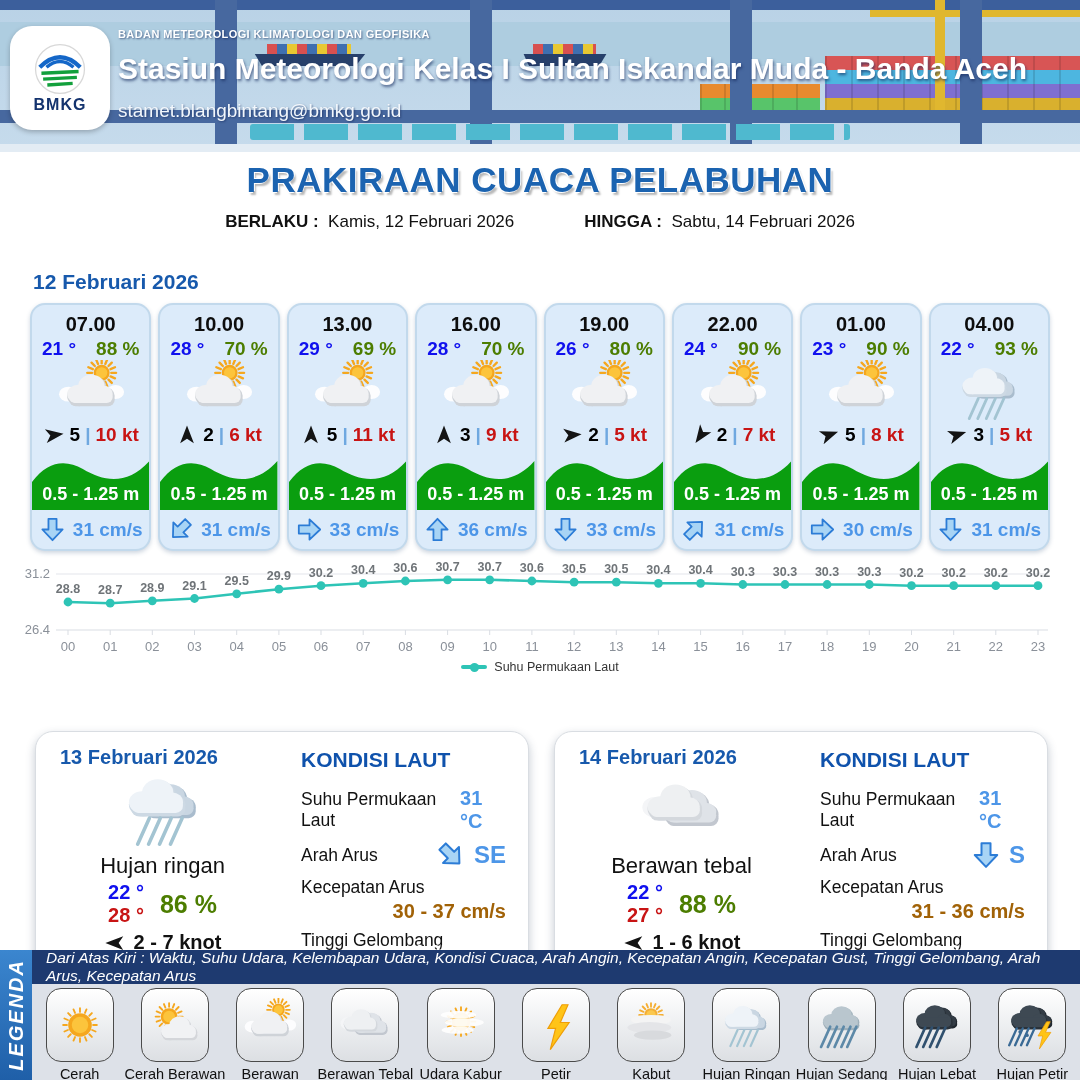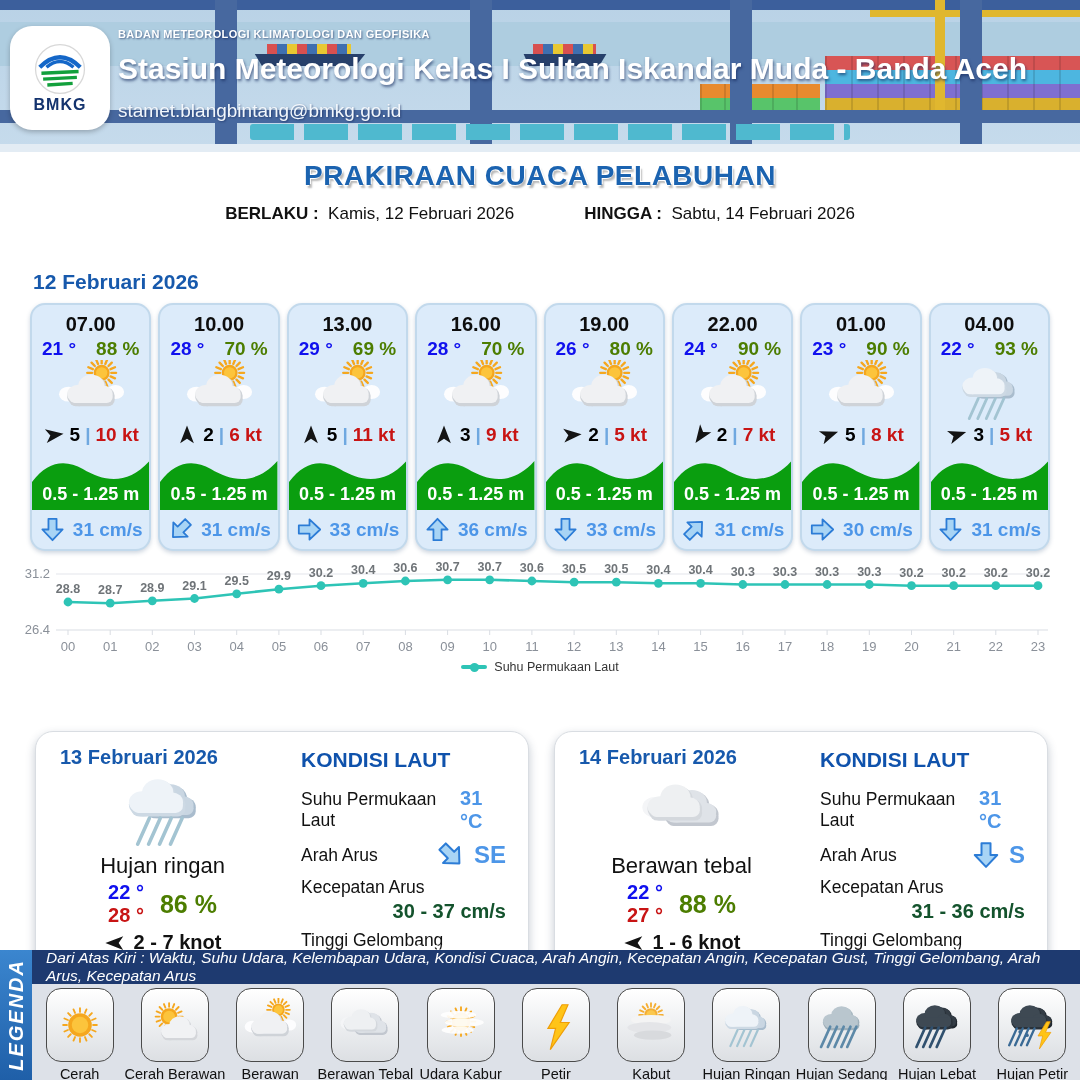--- a/index.html
+++ b/index.html
@@ -26,21 +26,21 @@
   .hdr-floor{position:absolute;left:0;bottom:0;width:100%;height:8px;background:#e3ecf4;}
   .logo-card{position:absolute;left:10px;top:26px;width:100px;height:104px;background:#fff;border-radius:22px;
     display:flex;flex-direction:column;align-items:center;justify-content:center;box-shadow:0 2px 5px rgba(0,0,0,.25);}
   .logo-mark{width:54px;height:54px;}
   .logo-text{font-weight:bold;font-size:16px;color:#14336e;letter-spacing:1px;margin-top:0;}
   .hdr-agency{position:absolute;left:118px;top:28px;color:#fff;font-weight:bold;font-size:11px;letter-spacing:.4px;text-shadow:1px 1px 2px rgba(20,40,90,.65);}
   .hdr-station{position:absolute;left:118px;top:52px;color:#fff;font-weight:bold;font-size:30px;text-shadow:1px 2px 3px rgba(20,40,90,.65);}
   .hdr-email{position:absolute;left:118px;top:100px;color:#f2f7fc;font-size:19px;text-shadow:1px 1px 2px rgba(20,40,90,.6);}
   
   .title-wrap{position:absolute;left:0;top:160px;width:100%;text-align:center;}
-  .main-title{font-size:28px;font-weight:bold;color:#1b63b0;letter-spacing:.5px;
+  .main-title{font-size:35px;font-weight:bold;color:#1b63b0;letter-spacing:.5px;
     text-shadow:-1px -1px 0 #fff,1px -1px 0 #fff,-1px 1px 0 #fff,2px 3px 2px rgba(0,0,0,.28);}
   .sub-title{font-size:29px;font-weight:bold;color:#3d85c8;margin-top:4px;}
   .valid-row{margin-top:12px;font-size:17px;color:#111;display:flex;justify-content:center;gap:70px;}
   .valid-row b{font-weight:bold;}
   .date-label{position:absolute;left:33px;top:270px;font-size:21px;font-weight:bold;color:#1759ac;}
   
   .cards-row{position:absolute;left:30px;top:303px;width:1020px;height:248px;display:flex;gap:7px;}
   .hcard{flex:1;background:#dcebfa;border:2px solid #c2d9ec;border-radius:15px;box-shadow:0 2px 4px rgba(60,90,130,.25);
     display:flex;flex-direction:column;overflow:hidden;}
   .hc-time{text-align:center;font-size:20px;font-weight:bold;color:#0d0d0d;margin-top:8px;}
@@ -82,21 +82,21 @@
   .d-tmin{color:#1010ee;}
   .d-tmax{color:#c81414;}
   .d-hum{font-size:25px;font-weight:bold;color:#4c7d00;}
   .d-wind{display:flex;align-items:center;gap:8px;font-size:20px;font-weight:bold;color:#111;margin-top:4px;}
   .d-gust{font-size:20px;font-weight:bold;color:#c81414;margin-top:4px;}
   .d-right{flex:1;padding:6px 4px 0 26px;display:flex;flex-direction:column;}
   .sea-title{font-size:21px;font-weight:bold;color:#0f52ac;margin-bottom:8px;}
   .sea-row{display:flex;justify-content:space-between;align-items:center;font-size:17.5px;color:#111;margin-top:7px;}
   .sea-val{color:#4d96e8;font-weight:bold;font-size:20px;}
   .sea-dirval{display:flex;align-items:center;gap:8px;}
-  .sea-kec{align-self:flex-end;color:#14532d;font-weight:bold;font-size:20px;margin-top:2px;}
+  .sea-kec{align-self:flex-end;color:#a16207;font-weight:bold;font-size:20px;margin-top:2px;}
   .sea-wavebox{align-self:flex-end;position:relative;width:168px;height:66px;margin-top:2px;}
   .sea-wavebox svg{position:absolute;inset:0;width:100%;height:100%;}
   .sea-wave-label{position:absolute;left:0;right:0;bottom:7px;text-align:center;color:#fff;font-size:19px;font-weight:bold;}
   
   .legend{position:absolute;left:0;top:950px;width:1080px;height:130px;background:#dde1e8;}
   .legend-tab{position:absolute;left:0;top:0;width:32px;height:130px;background:linear-gradient(#3b86cf,#1f5fa8);
     display:flex;align-items:center;justify-content:center;}
   .legend-tab span{writing-mode:vertical-rl;transform:rotate(180deg);color:#fff;font-weight:bold;font-style:italic;font-size:20px;letter-spacing:2px;}
   .legend-caption{position:absolute;left:32px;top:0;width:1048px;height:34px;background:#1e3a70;display:flex;align-items:center;box-sizing:border-box;padding-left:14px;}
   .legend-caption span{color:#fff;font-style:italic;font-size:15.5px;}

